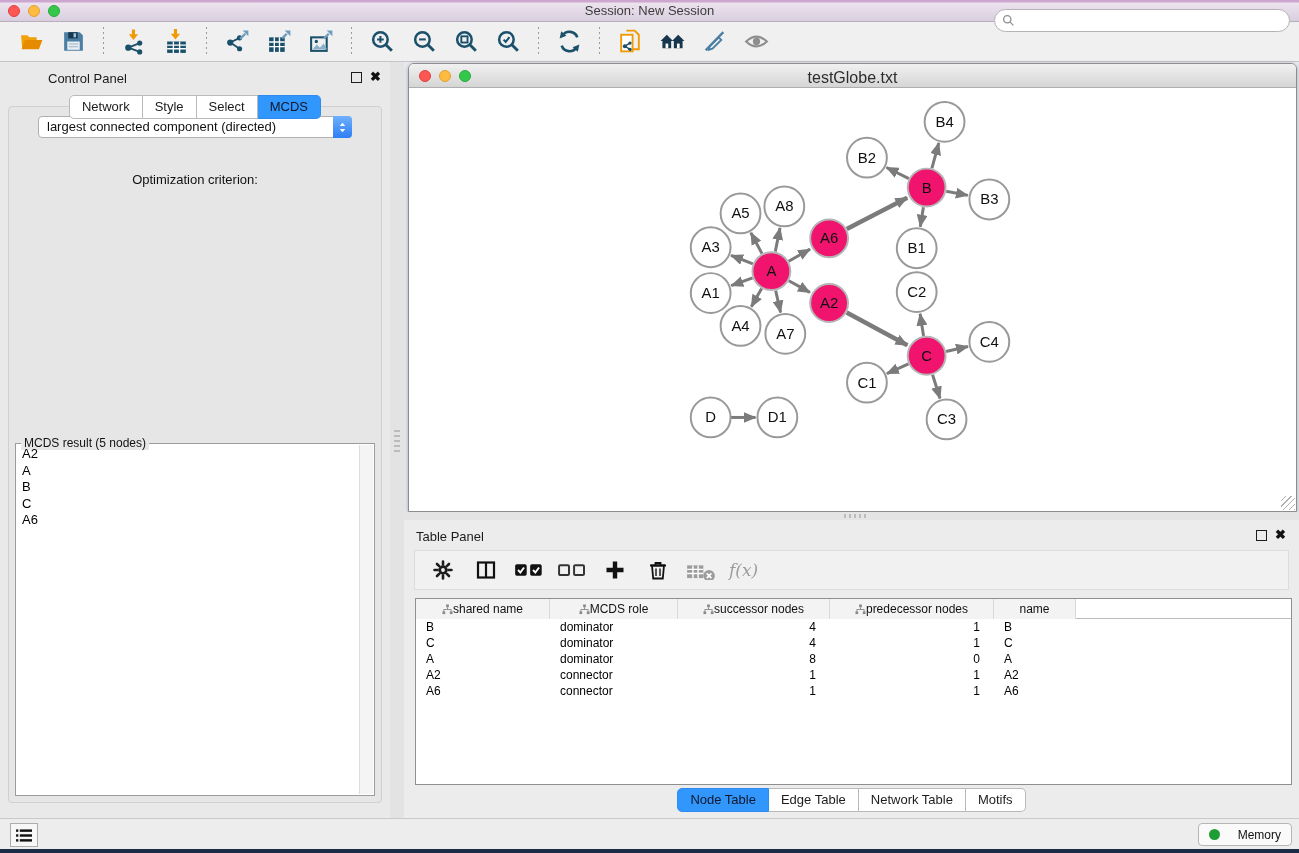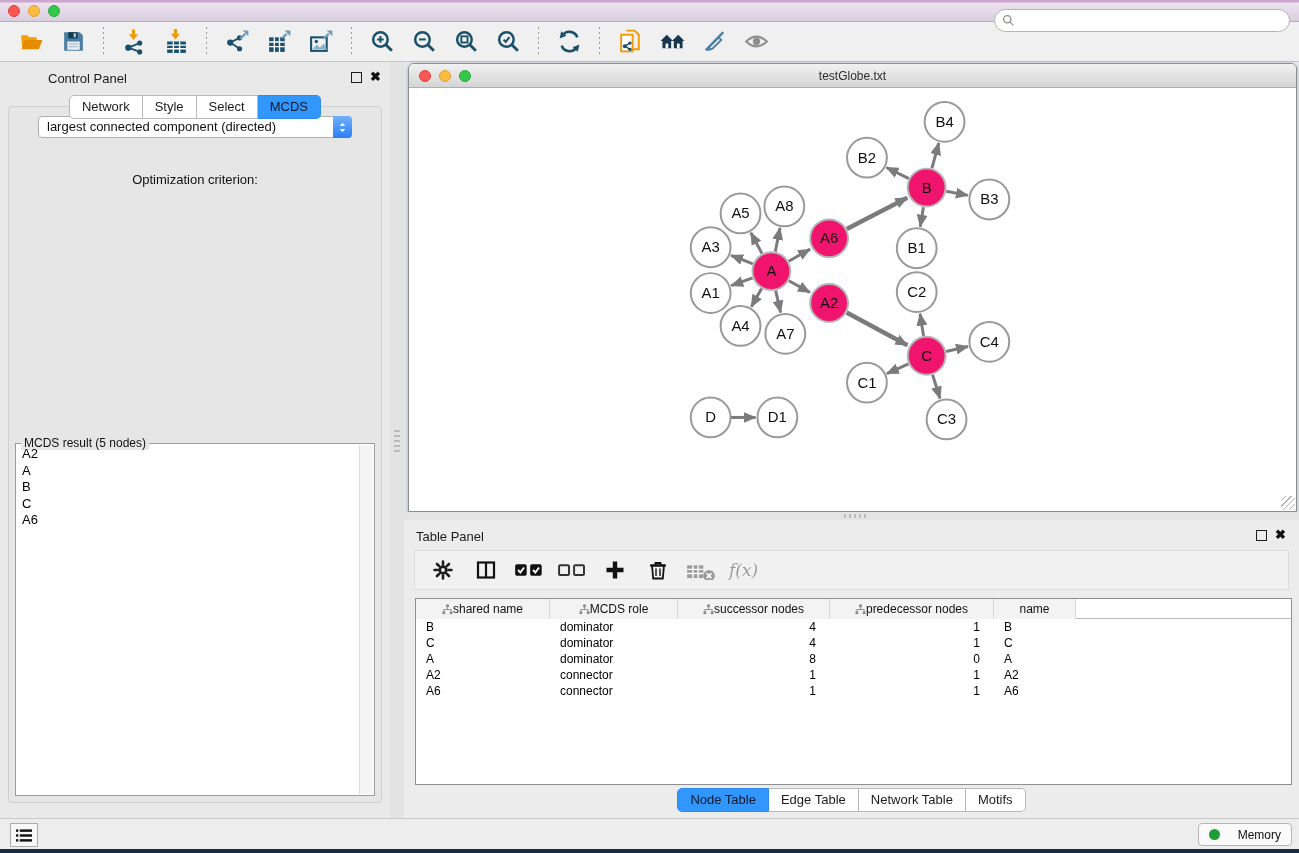--- a/index.html
+++ b/index.html
@@ -93,21 +93,21 @@
   #network-area { position:absolute; left:404px; top:62px; width:895px; height:450px;
     background:#e7ebf1; }
   #net-window { position:absolute; left:4px; top:1px; width:889px; height:449px;
     background:#fff; border:1px solid #8d8d8d; border-radius:6px 6px 0 0;
     box-shadow:0 1px 4px rgba(0,0,0,.3); }
   #net-titlebar { position:absolute; left:0; right:0; top:0; height:24px;
     background:linear-gradient(#f1f1f1,#d5d5d5); border-bottom:1px solid #aeaeae;
     border-radius:5px 5px 0 0; }
   #net-titlebar .lights { left:10px; top:6px; }
   #net-title { position:absolute; left:0; right:0; top:5px; text-align:center;
-    font-size:12px; color:#2d2d2d; }
+    font-size:16px; color:#2d2d2d; }
   #net-canvas { position:absolute; left:0; right:0; top:25px; bottom:0; background:#fff; }
   #graph-svg { width:100%; height:100%; display:block; }
   #graph-svg text { font-family:"Liberation Sans", sans-serif; font-size:15px; fill:#101010; }
   #resize-grip { position:absolute; right:1px; bottom:1px; width:14px; height:14px;
     background:repeating-linear-gradient(135deg,transparent 0 3px,#b0b0b0 3px 4px); }
 
   
   #table-panel { position:absolute; left:404px; top:520px; width:895px; height:298px;
     background:#ececec; }
   #tp-float { right:32px; } #tp-close { right:13px; }
@@ -151,20 +151,21 @@
 </style>
 </head>
 <body>
 
 <div id="titlebar">
   <div class="lights">
     <span class="light red"></span>
     <span class="light yellow"></span>
     <span class="light green"></span>
   </div>
+  <div class="title">Session: New Session</div>
 </div>
 
 <div id="main-toolbar">
     <button class="tb-btn">
       <svg viewBox="0 0 26 26">
         <path d="M3 7h6l2 2h7v3H7L4 20z" fill="#f2a007"></path>
         <path d="M3.5 20.5l3-9h17l-3.4 9z" fill="#e68a00"></path>
       </svg>
     </button>
     <button class="tb-btn">

